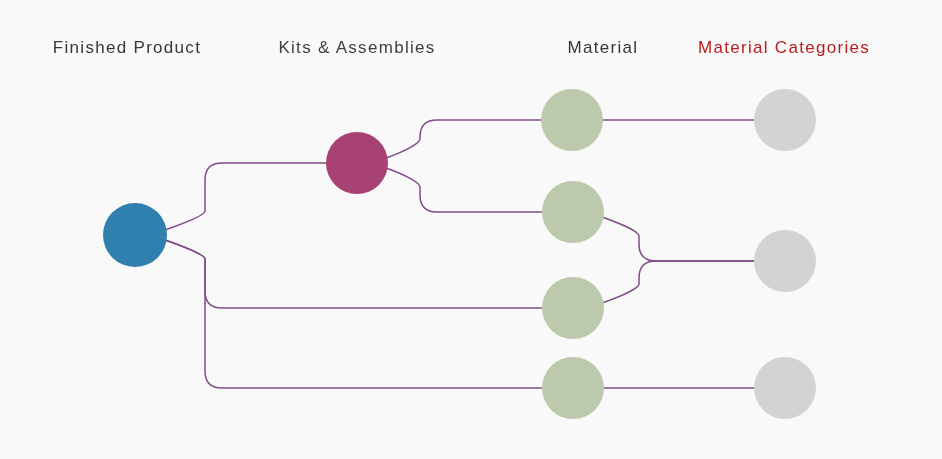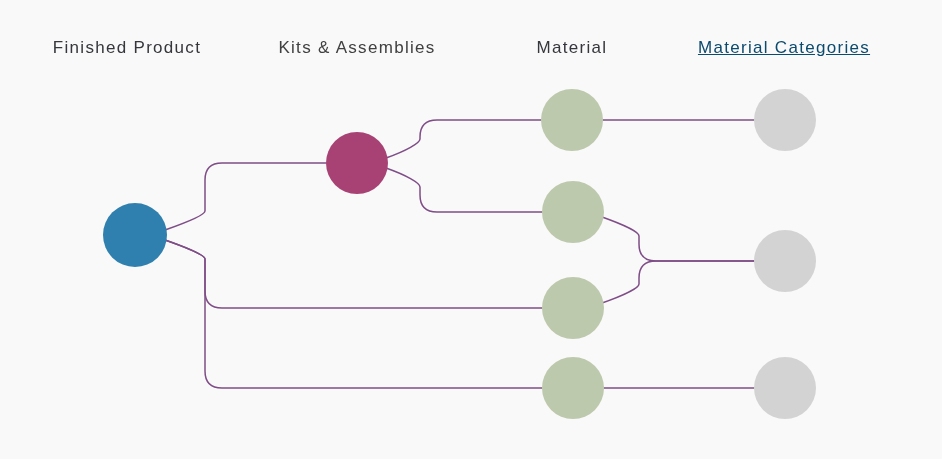--- a/index.html
+++ b/index.html
@@ -42,22 +42,22 @@
     cursor: pointer;
   }
 </style>
 </head>
 <body style="background: rgb(249, 249, 249);">
 
 <div class="canvas">
   <div>
       <div class="col-header" style="left: 127px; color: rgb(53, 55, 60);">Finished Product</div>
       <div class="col-header" style="left: 357px; color: #404040;">Kits &amp; Assemblies</div>
-      <div class="col-header" style="left: 572px; color: rgb(53, 55, 60);">Material</div>
-      <div class="col-header" style="left: 784px; color: #0c4a6e; text-decoration: underline;">Material Categories</div>
+      <div class="col-header" style="left: 603px; color: rgb(53, 55, 60);">Material</div>
+      <div class="col-header" style="left: 784px; color: #b91c1c;">Material Categories</div>
     </div>
   <svg class="diagram" width="942" height="459" viewBox="0 0 942 459">
       <path d="M 165 230 C 185 223, 205 215, 205 211 L 205 180 Q 205 163, 222 163 L 326 163" stroke="#7f4d87"></path>
       <path d="M 165 240 C 185 247, 205 255, 205 259 L 205 291 Q 205 308, 222 308 L 542 308" stroke="#7f4d87"></path>
       <path d="M 165 240 C 185 247, 205 255, 205 259 L 205 371 Q 205 388, 222 388 L 542 388" stroke="#7f4d87"></path>
       <path d="M 386 158 C 406 151, 420 143, 420 139 L 420 137 Q 420 120, 437 120 L 541 120" stroke="#7f4d87"></path>
       <path d="M 386 168 C 406 175, 420 183, 420 187 L 420 195 Q 420 212, 437 212 L 542 212" stroke="#7f4d87"></path>
       <path d="M 603 120 L 754 120" stroke="#7f4d87"></path>
       <path d="M 602 217 C 622 224, 639 232, 639 236 L 639 244 Q 639 261, 656 261 L 754 261" stroke="#7f4d87"></path>
       <path d="M 602 303 C 622 296, 639 288, 639 284 L 639 278 Q 639 261, 656 261 L 754 261" stroke="#7f4d87"></path>

